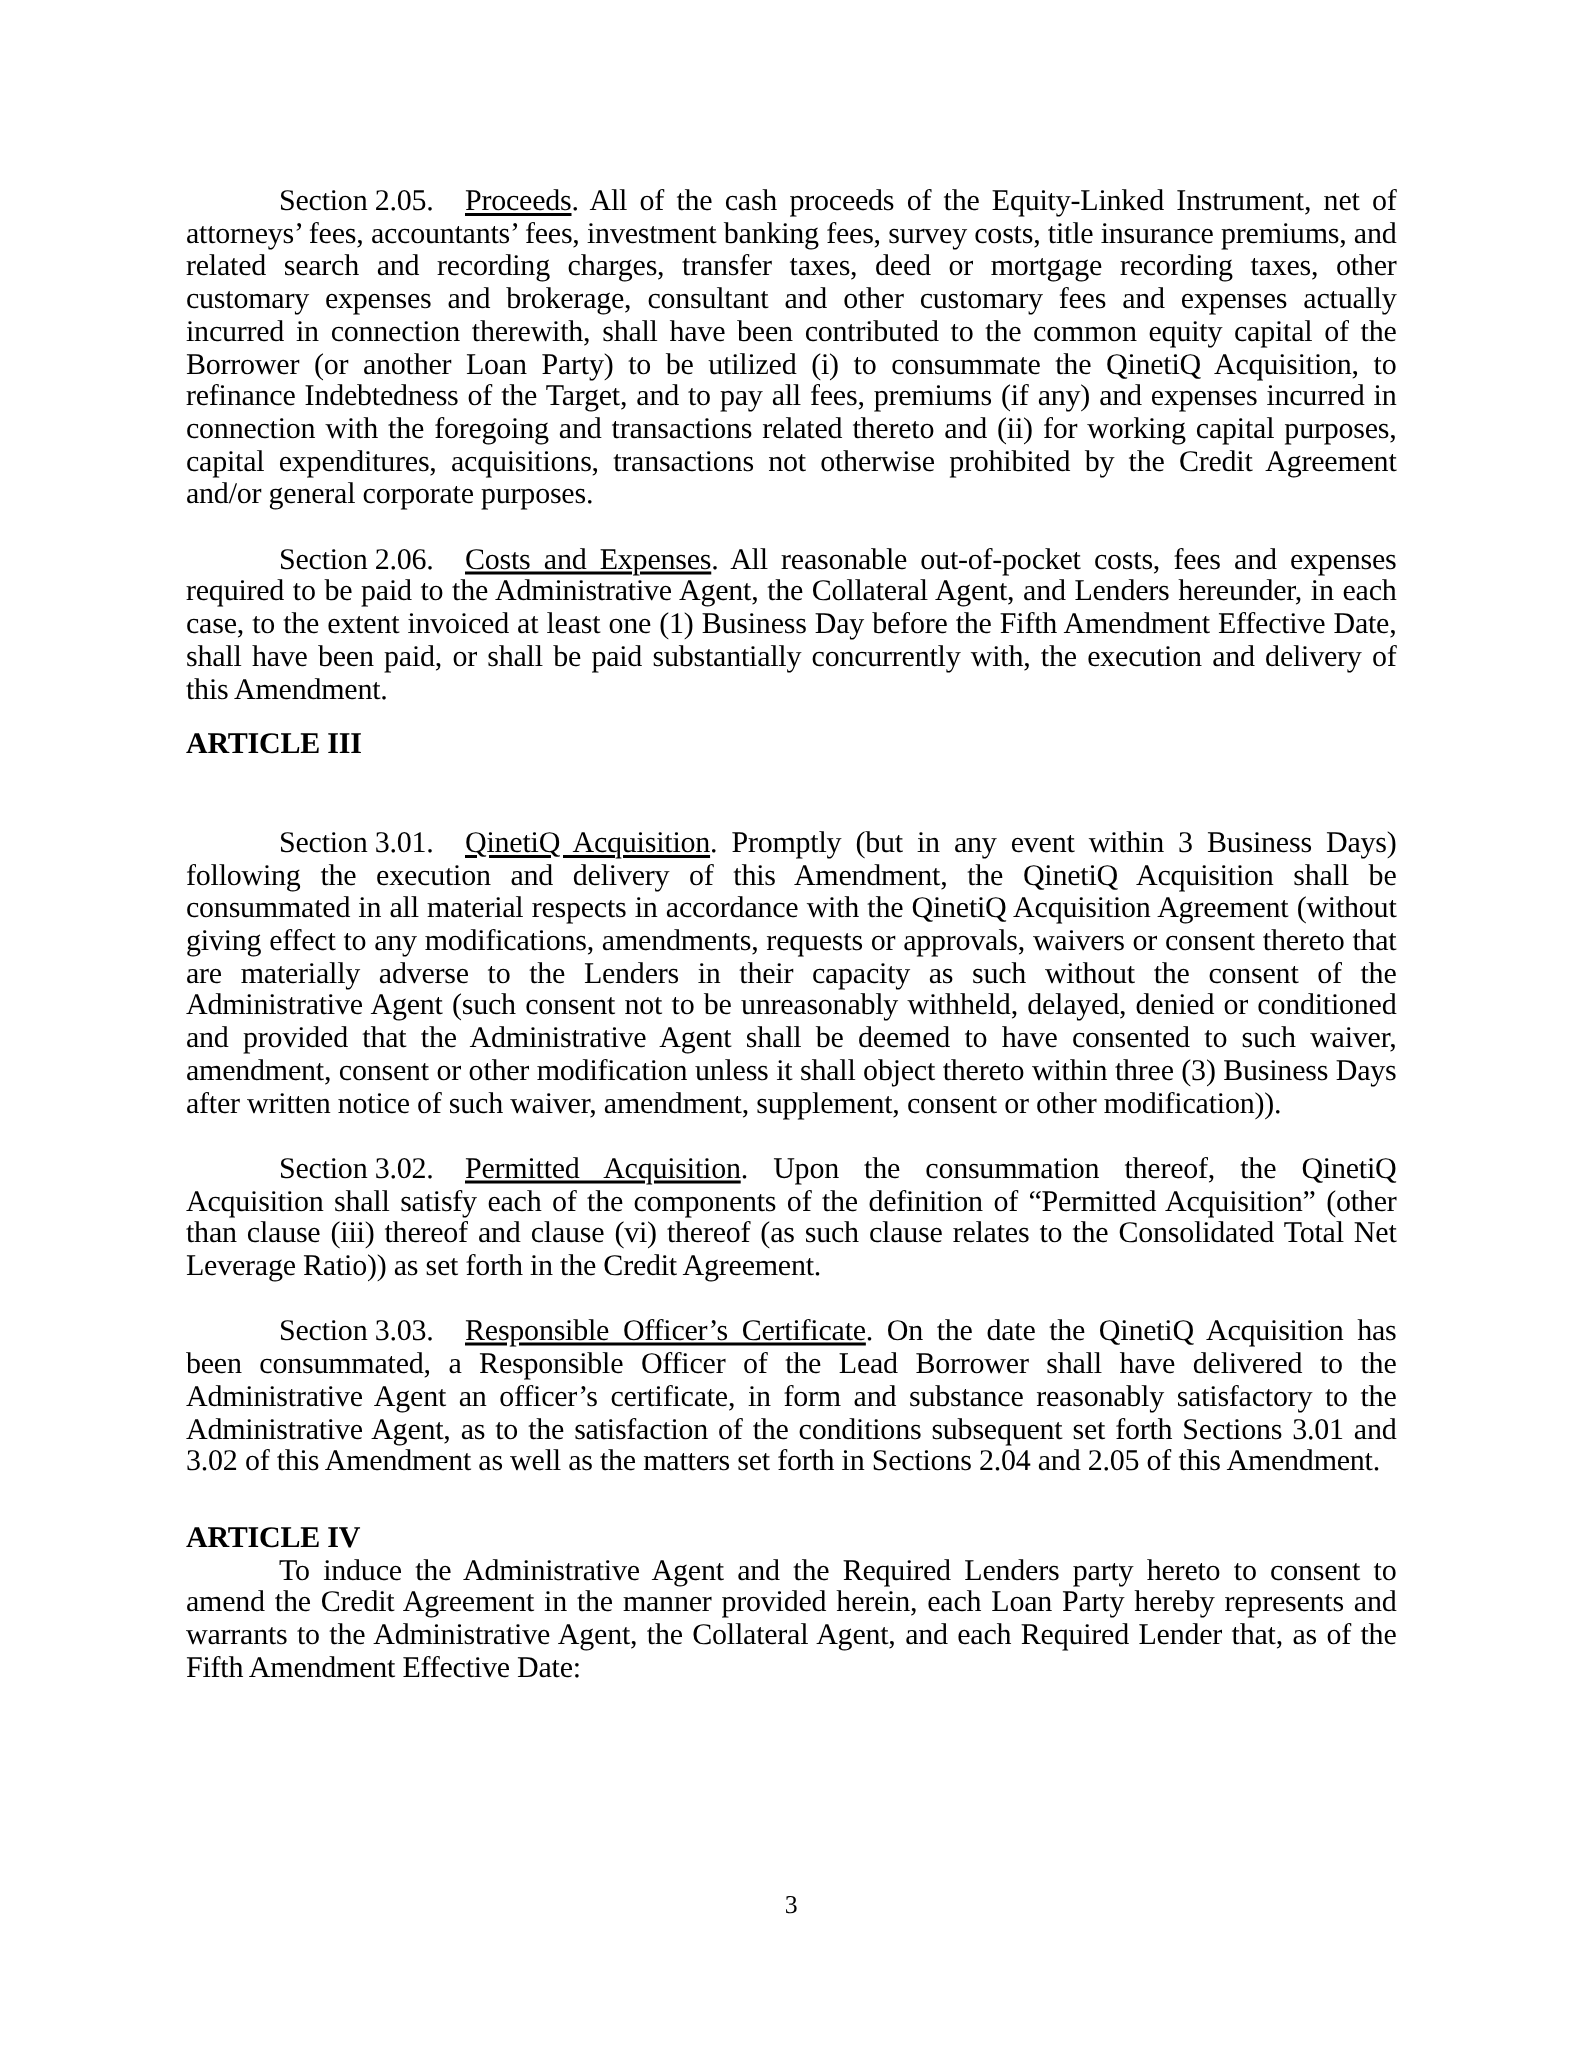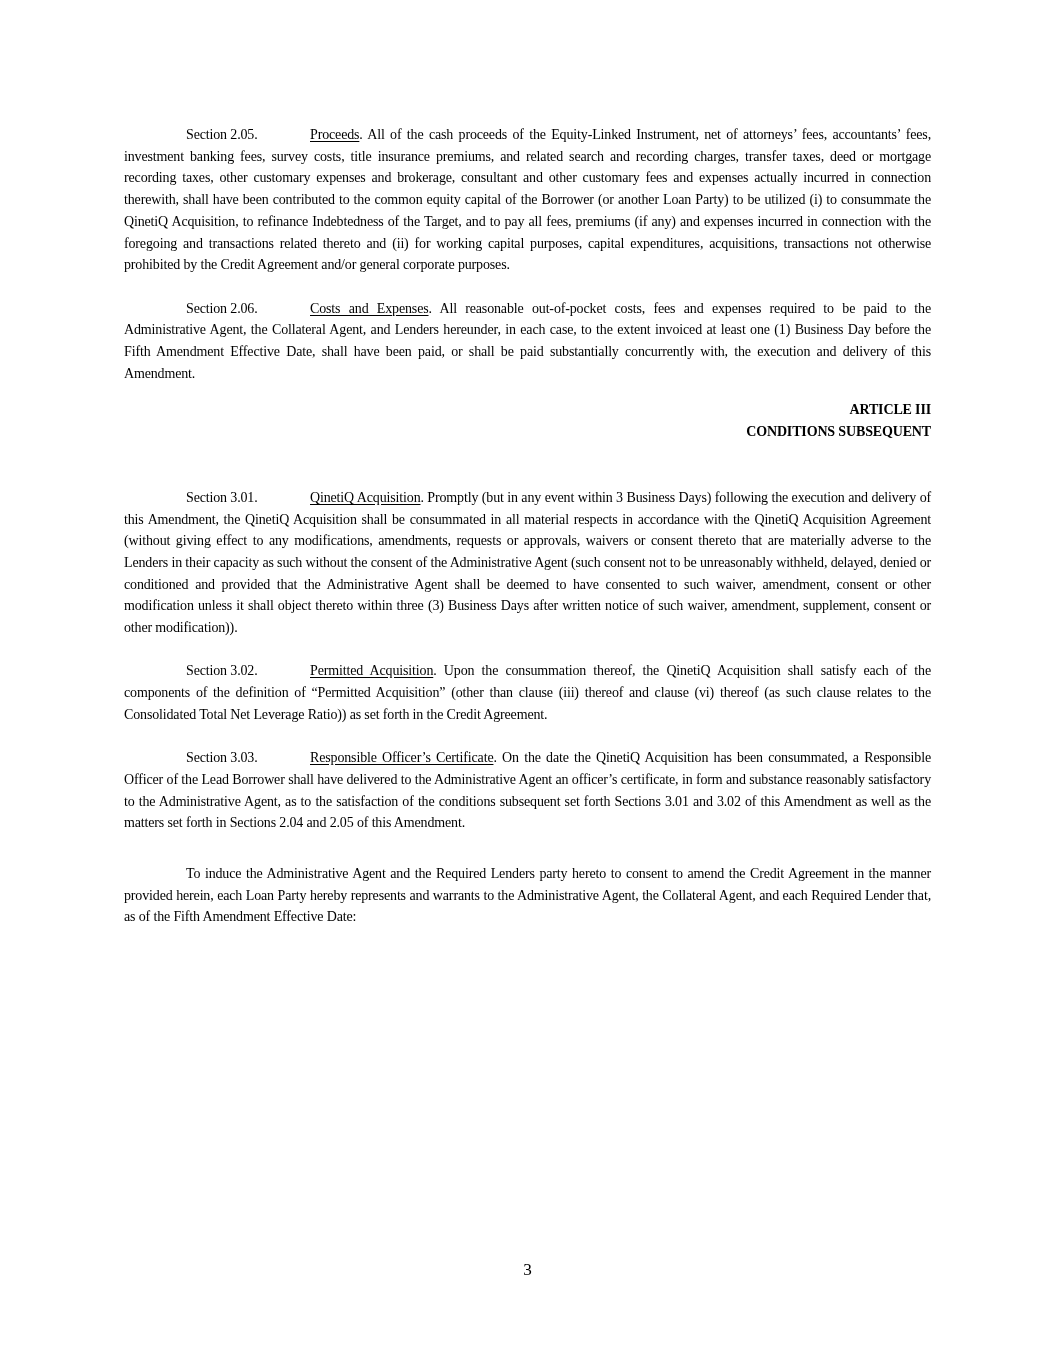--- a/index.html
+++ b/index.html
@@ -13,41 +13,41 @@
       position: relative;
       overflow: hidden;
       color: #000000;
       font-family: "Liberation Serif", serif;
     }
     .page {
       position: absolute;
       left: 124px;
       top: 124px;
       width: 807px;
-      font-size: 14px;
+      font-size: 20px;
       line-height: 21.7px;
       letter-spacing: -0.15px;
     }
     .para {
       margin: 0;
       text-align: justify;
       text-indent: 62px;
     }
     .sec-num {
       display: inline-block;
       width: 124px;
       text-indent: 0;
     }
     .sec-title {
       text-decoration: underline;
       text-underline-offset: 2px;
     }
     .heading {
       margin: 0;
-      text-align: right;
+      text-align: left;
       font-weight: bold;
     }
     .page-number {
       position: absolute;
       left: 0;
       width: 1055px;
       top: 1260px;
       text-align: center;
       font-size: 17.2px;
       font-family: "Liberation Serif", serif;
@@ -60,33 +60,33 @@
 
   <p class="para" style="margin-bottom:21.7px;">
     <span class="sec-num">Section 2.05.</span><span class="sec-title">Proceeds</span><span>. All of the cash proceeds of the Equity-Linked Instrument, net of attorneys’ fees, accountants’ fees, investment banking fees, survey costs, title insurance premiums, and related search and recording charges, transfer taxes, deed or mortgage recording taxes, other customary expenses and brokerage, consultant and other customary fees and expenses actually incurred in connection therewith, shall have been contributed to the common equity capital of the Borrower (or another Loan Party) to be utilized (i) to consummate the QinetiQ Acquisition, to refinance Indebtedness of the Target, and to pay all fees, premiums (if any) and expenses incurred in connection with the foregoing and transactions related thereto and (ii) for working capital purposes, capital expenditures, acquisitions, transactions not otherwise prohibited by the Credit Agreement and/or general corporate purposes.</span>
   </p>
 
   <p class="para" style="margin-bottom:15px;">
     <span class="sec-num">Section 2.06.</span><span class="sec-title">Costs and Expenses</span><span>. All reasonable out-of-pocket costs, fees and expenses required to be paid to the Administrative Agent, the Collateral Agent, and Lenders hereunder, in each case, to the extent invoiced at least one (1) Business Day before the Fifth Amendment Effective Date, shall have been paid, or shall be paid substantially concurrently with, the execution and delivery of this Amendment.</span>
   </p>
 
   <p class="heading">ARTICLE III</p>
-  <p class="heading" style="margin-bottom:21.7px;">CONDITIONS SUBSEQUENT</p>
 
 
   <p class="para" style="margin-bottom:21.7px;margin-top:44px;">
     <span class="sec-num">Section 3.01.</span><span class="sec-title">QinetiQ Acquisition</span><span>. Promptly (but in any event within 3 Business Days) following the execution and delivery of this Amendment, the QinetiQ Acquisition shall be consummated in all material respects in accordance with the QinetiQ Acquisition Agreement (without giving effect to any modifications, amendments, requests or approvals, waivers or consent thereto that are materially adverse to the Lenders in their capacity as such without the consent of the Administrative Agent (such consent not to be unreasonably withheld, delayed, denied or conditioned and provided that the Administrative Agent shall be deemed to have consented to such waiver, amendment, consent or other modification unless it shall object thereto within three (3) Business Days after written notice of such waiver, amendment, supplement, consent or other modification)).</span>
   </p>
 
   <p class="para" style="margin-bottom:21.7px;">
     <span class="sec-num">Section 3.02.</span><span class="sec-title">Permitted Acquisition</span><span>. Upon the consummation thereof, the QinetiQ Acquisition shall satisfy each of the components of the definition of “Permitted Acquisition” (other than clause (iii) thereof and clause (vi) thereof (as such clause relates to the Consolidated Total Net Leverage Ratio)) as set forth in the Credit Agreement.</span>
   </p>
 
   <p class="para" style="margin-bottom:29px;">
     <span class="sec-num">Section 3.03.</span><span class="sec-title">Responsible Officer’s Certificate</span><span>. On the date the QinetiQ Acquisition has been consummated, a Responsible Officer of the Lead Borrower shall have delivered to the Administrative Agent an officer’s certificate, in form and substance reasonably satisfactory to the Administrative Agent, as to the satisfaction of the conditions subsequent set forth Sections 3.01 and 3.02 of this Amendment as well as the matters set forth in Sections 2.04 and 2.05 of this Amendment.</span>
   </p>
 
+  <p class="heading">ARTICLE IV</p>
 
   <p class="para">To induce the Administrative Agent and the Required Lenders party hereto to consent to amend the Credit Agreement in the manner provided herein, each Loan Party hereby represents and warrants to the Administrative Agent, the Collateral Agent, and each Required Lender that, as of the Fifth Amendment Effective Date:</p>
 
 </div>
 
 <div class="page-number">3</div>
 
 </body></html>

